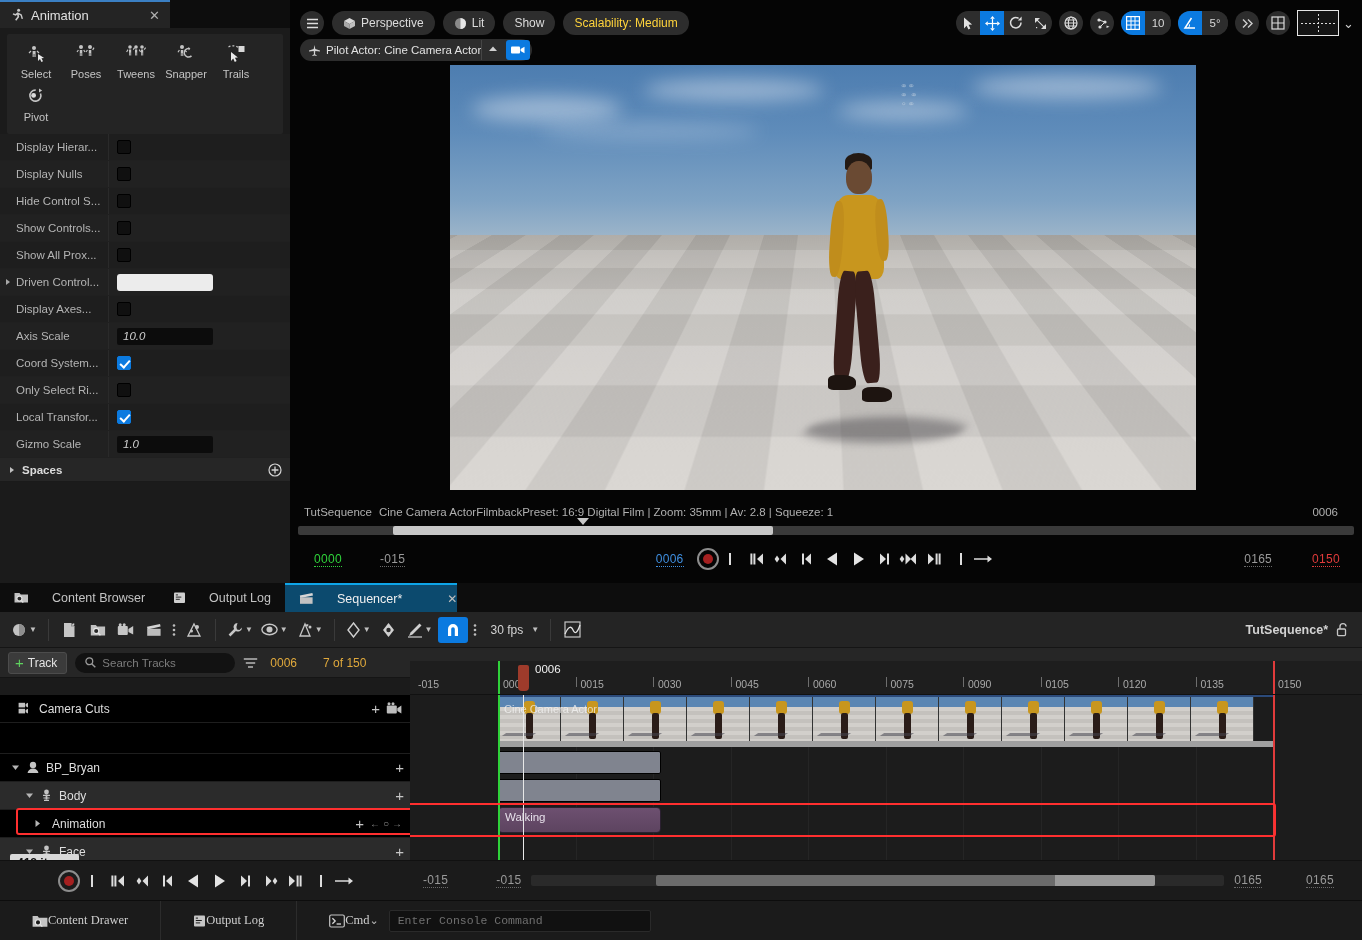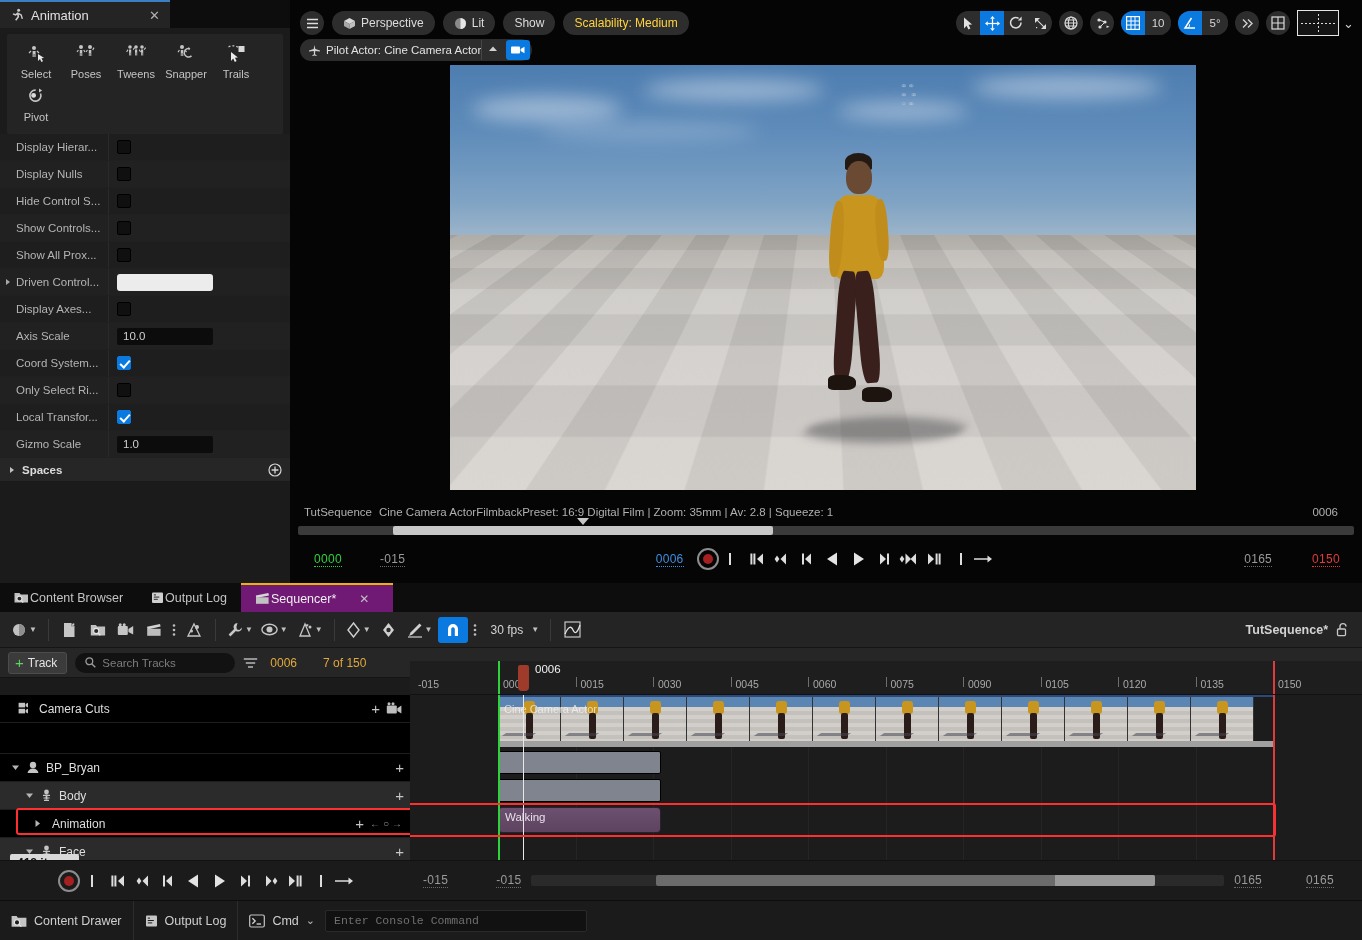--- a/index.html
+++ b/index.html
@@ -61,20 +61,21 @@
          border-radius: 2px; cursor: pointer; }
   .cbx.on { background: #0b7ae0; border-color: #0b7ae0; position: relative; }
   .cbx.on::after {
     content: ""; position: absolute; left: 4px; top: 1px; width: 4px; height: 8px;
     border: solid #fff; border-width: 0 2px 2px 0; transform: rotate(42deg);
   }
   .numfield {
     width: 96px; height: 17px; background: #0c0c0c; border-radius: 2px;
     font-size: 11.5px; color: #cfcfcf; padding-left: 6px; line-height: 17px;
     cursor: text;
+    font-style: italic;
   }
   .whitefield {
     width: 96px; height: 17px; background: #ececec; border-radius: 3px; cursor: text;
   }
   .collapse-row {
     height: 24px; background: #262626; display: flex; align-items: center;
     gap: 6px; padding: 0 8px; border-bottom: 1px solid #1a1a1a;
     font-size: 11.5px; font-weight: bold; color: #dcdcdc;
   }
   .collapse-row .plus-circ { margin-left: auto; }
@@ -201,25 +202,25 @@
   }
   .recbtn i { width: 10px; height: 10px; border-radius: 50%; background: #a52020; display: block; }
 
   
   #sequencer {
     position: absolute; left: 0; top: 583px; width: 1362px; height: 317px;
     background: #1b1b1b;
   }
   .seq-tabbar { height: 29px; background: #0d0d0d; display: flex; align-items: flex-end; }
   .seq-tab {
-    height: 29px; display: flex; align-items: center; gap: 1px; padding: 0 14px;
+    height: 29px; display: flex; align-items: center; gap: 23px; padding: 0 14px;
     font-size: 12.5px; color: #c4c4c4; cursor: pointer;
   }
   .seq-tab.active {
-    background: #701a75; border-top: 2px solid #eab308; color: #efefef; padding-right: 24px;
+    background: #0c4a6e; border-top: 2px solid #0ea5e9; color: #efefef; padding-right: 0;
   }
   .seq-toolbar {
     height: 36px; background: #242424; display: flex; align-items: center;
     padding: 0 8px; gap: 2px; border-bottom: 1px solid #151515;
   }
   .tb {
     height: 26px; min-width: 26px; display: flex; align-items: center;
     justify-content: center; gap: 2px; padding: 0 3px; border-radius: 3px;
     cursor: pointer; color: #cfcfcf;
   }
@@ -326,23 +327,24 @@
     background: #9a9a9a; border-radius: 0 2px 2px 0;
   }
 
   
   #statusbar {
     position: absolute; left: 0; bottom: 0; width: 1362px; height: 40px;
     background: #1b1b1b; display: flex; align-items: center;
     border-top: 1px solid #0d0d0d;
   }
   .sb-btn {
-    height: 40px; display: flex; align-items: center; gap: 7px; padding: 0 11px;
+    height: 40px; display: flex; align-items: center; padding: 0 32px;
     font-size: 12.5px; color: #cfcfcf; cursor: pointer;
     border-right: 1px solid #2c2c2c;
+    font-family: Liberation Serif, serif;
   }
   .cmdfield {
     flex: 1; max-width: 262px; height: 22px; background: #111; border: 1px solid #2a2a2a;
     border-radius: 2px; display: flex; align-items: center; padding: 0 8px;
     font-family: "Liberation Mono", monospace; font-size: 11.5px; color: #6f6f6f;
     cursor: text; margin-left: 6px;
   }
   svg { display: block; }
 </style>
 </head>

